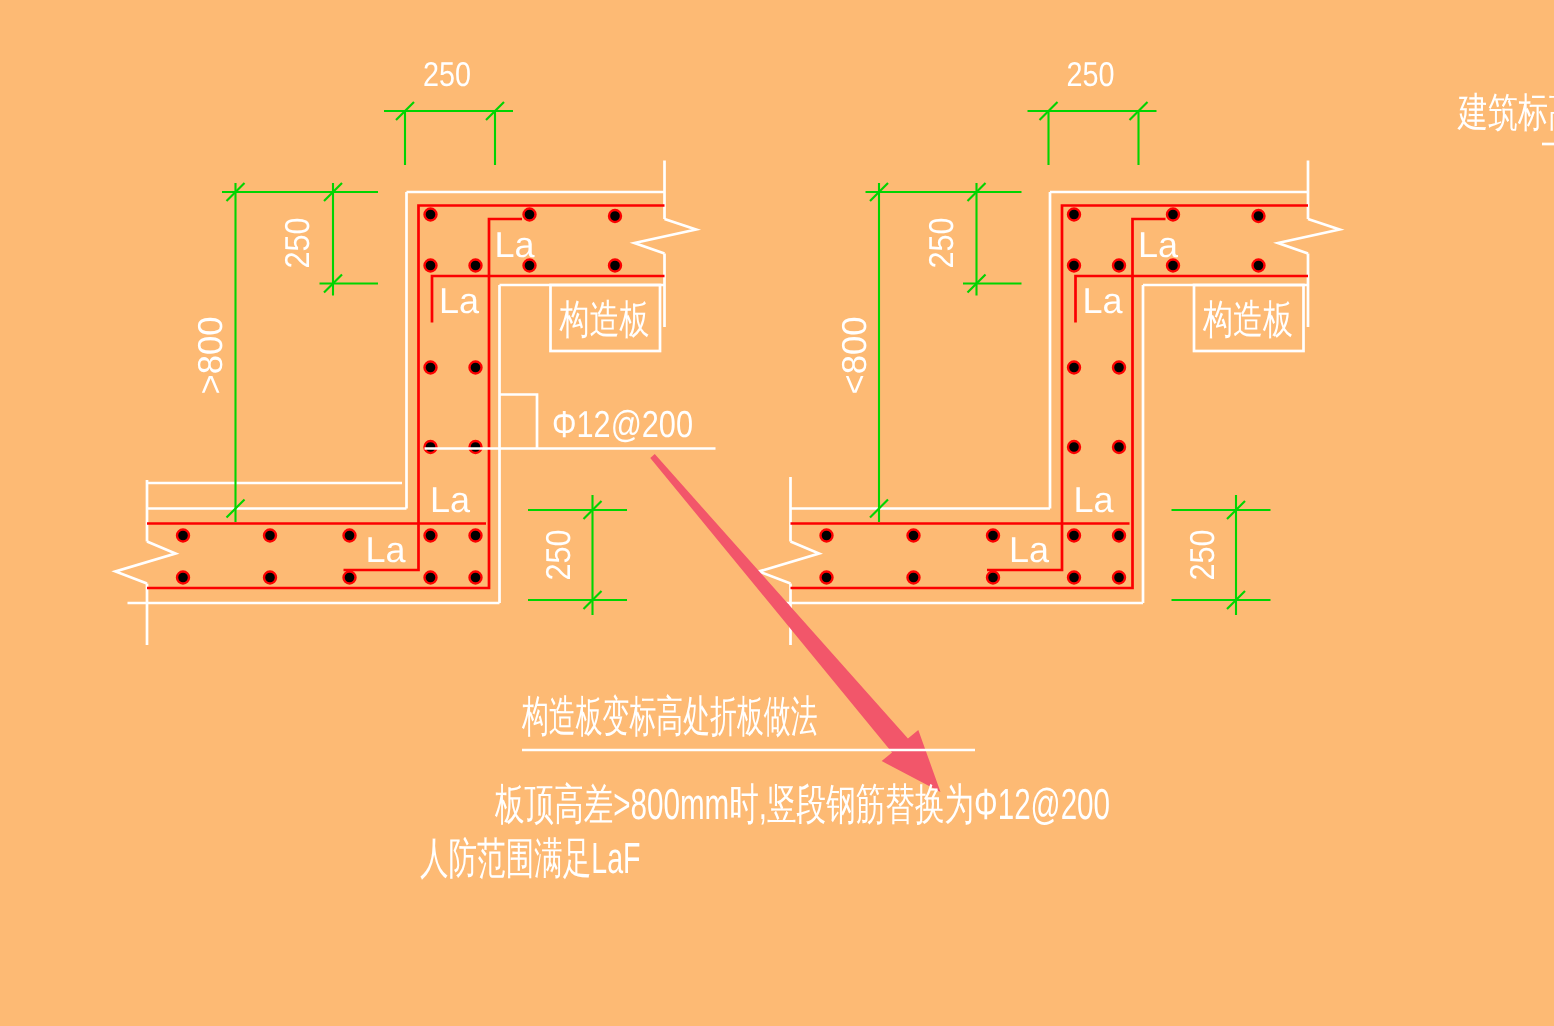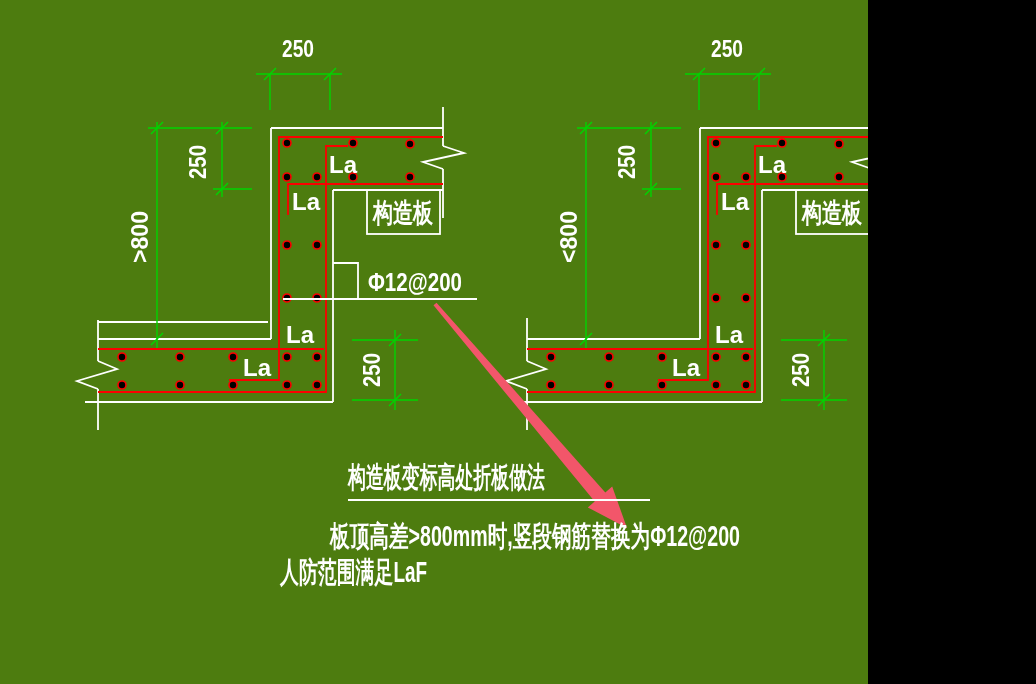--- a/index.html
+++ b/index.html
@@ -1,16 +1,16 @@
 <!DOCTYPE html>
 <html><head>
 <meta charset="utf-8">
 <style>
   html,body{margin:0;padding:0;background:#000;}
-  .stage{width:868px;height:684px;background:#4d7c0f;overflow:hidden;font-weight:bold;}
+  .stage{width:1036px;height:684px;background:#fdba74;overflow:hidden;}
   svg{display:block;}
   text{font-family:"Liberation Sans","DejaVu Sans",sans-serif;fill:#fff;}
   .w{stroke:#fff;stroke-width:1.8;fill:none;}
   .r{stroke:#fb0000;stroke-width:1.8;fill:none;}
   .g{stroke:#00d400;stroke-width:1.4;fill:none;}
   .dot{stroke:#fb0000;stroke-width:1.6;fill:#000;}
 </style>
 </head>
 <body>
 

